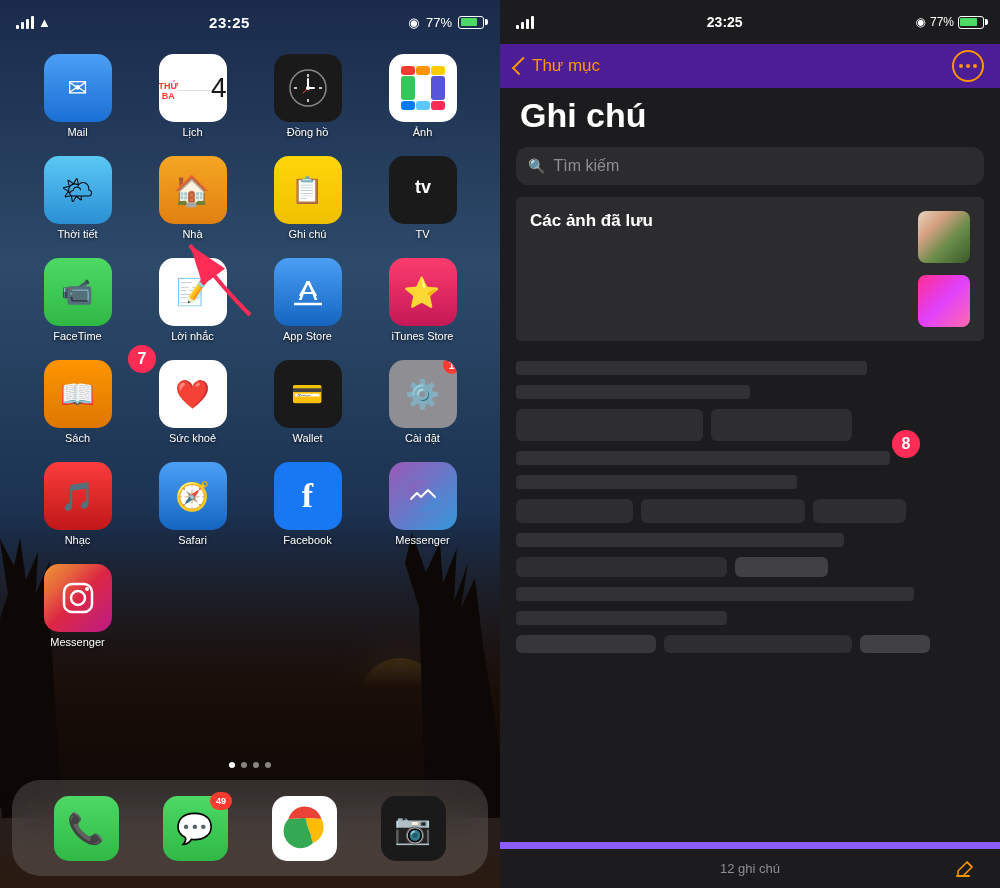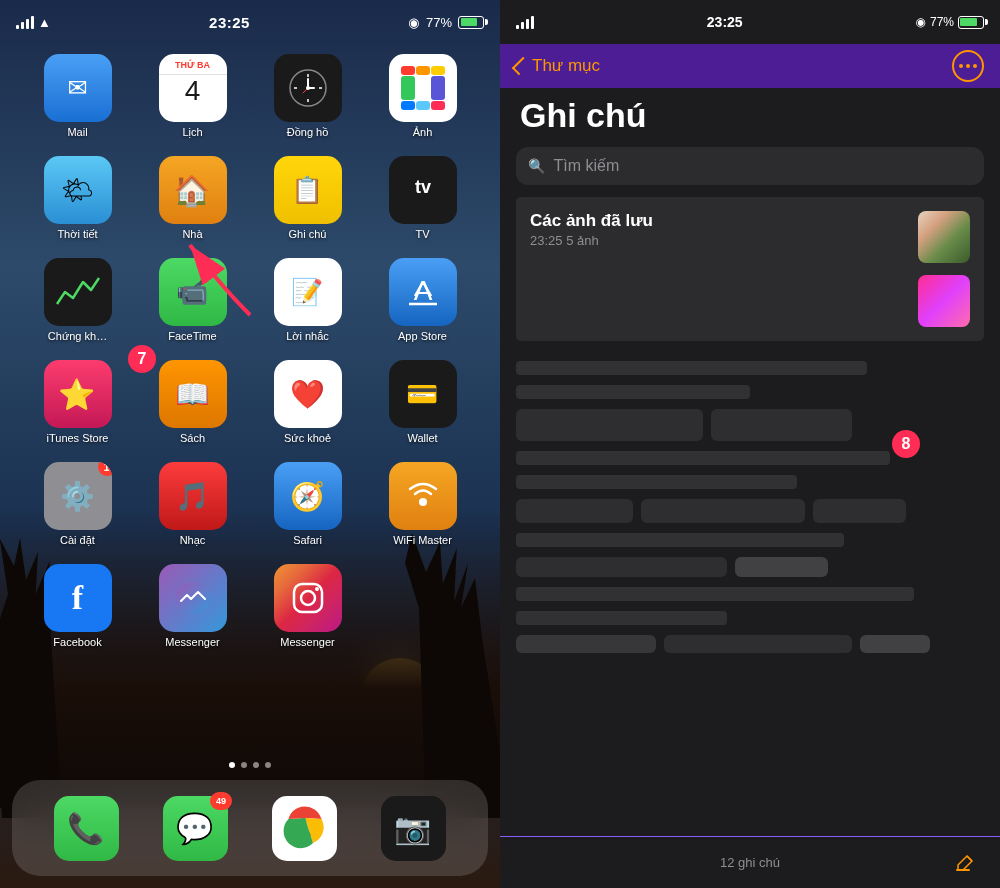--- a/index.html
+++ b/index.html
@@ -166,21 +166,21 @@
     .app-label {
       font-size: 11px;
       color: white;
       text-align: center;
       text-shadow: 0 1px 3px rgba(0,0,0,0.8);
       white-space: nowrap;
     }
 
     
     .icon-mail { background: linear-gradient(180deg, #4a9ff5 0%, #1a6fd4 100%); }
-    .icon-calendar { background: white; flex-direction: column; justify-content: flex-start; }
+    .icon-calendar { background: white; flex-direction: row; justify-content: flex-start; }
     .icon-photos { background: white; }
     .icon-clock { background: #1a1a1a; }
     .icon-weather { background: linear-gradient(180deg, #5bc8f5 0%, #2a8fd4 100%); }
     .icon-home { background: linear-gradient(180deg, #f5a623 0%, #e08010 100%); }
     .icon-notes { background: linear-gradient(180deg, #ffd60a 0%, #f0c000 100%); }
     .icon-tv { background: #1a1a1a; }
     .icon-stocks { background: #1a1a1a; }
     .icon-facetime { background: linear-gradient(180deg, #4cd964 0%, #30b845 100%); }
     .icon-reminders { background: white; }
     .icon-appstore { background: linear-gradient(180deg, #4a9ff5 0%, #1565c0 100%); }
@@ -447,27 +447,27 @@
     }
 
     .blur-chunk {
       height: 32px;
       background: #3a3a3c;
       border-radius: 6px;
       opacity: 0.6;
     }
 
     .notes-footer {
-      height: 52px;
+      height: 46px;
       display: flex;
       align-items: center;
       justify-content: space-between;
       padding: 0 20px;
       background: #1c1c1e;
-      border-top: 1px solid #8b5cf6;
+      border-top: 7px solid #8b5cf6;
     }
 
     .footer-count {
       font-size: 13px;
       color: #8e8e93;
     }
 
     .compose-btn {
       width: 30px;
       height: 30px;
@@ -625,28 +625,20 @@
 
     <div class="app-item">
       <div class="app-icon icon-tv">
         <svg width="40" height="30" viewBox="0 0 40 30">
           <text x="50%" y="60%" text-anchor="middle" fill="white" font-size="18" font-weight="bold" font-family="Arial">tv</text>
         </svg>
       </div>
       <span class="app-label">TV</span>
     </div>
 
-    <div class="app-item">
-      <div class="app-icon icon-stocks">
-        <svg width="50" height="40" viewBox="0 0 50 40">
-          <polyline points="4,32 12,20 20,26 30,10 38,18 46,6" fill="none" stroke="#4cd964" stroke-width="2.5" stroke-linejoin="round"></polyline>
-        </svg>
-      </div>
-      <span class="app-label">Chứng kh…</span>
-    </div>
 
     <div class="app-item">
       <div class="app-icon icon-facetime">
         <span style="font-size:26px;">📹</span>
       </div>
       <span class="app-label">FaceTime</span>
     </div>
 
     <div class="app-item">
       <div class="app-icon icon-reminders">
@@ -710,30 +702,20 @@
       <span class="app-label">Nhạc</span>
     </div>
 
     <div class="app-item">
       <div class="app-icon icon-safari">
         <span style="font-size:28px;">🧭</span>
       </div>
       <span class="app-label">Safari</span>
     </div>
 
-    <div class="app-item">
-      <div class="app-icon icon-wifi">
-        <svg width="44" height="44" viewBox="0 0 44 44">
-          <circle cx="22" cy="28" r="4" fill="white"></circle>
-          <path d="M14 20 Q22 13 30 20" fill="none" stroke="white" stroke-width="2.5" stroke-linecap="round"></path>
-          <path d="M9 15 Q22 5 35 15" fill="none" stroke="white" stroke-width="2.5" stroke-linecap="round"></path>
-        </svg>
-      </div>
-      <span class="app-label">WiFi Master</span>
-    </div>
 
     <div class="app-item">
       <div class="app-icon icon-facebook">
         <span style="color:white;font-size:34px;font-weight:700;font-family:serif;">f</span>
       </div>
       <span class="app-label">Facebook</span>
     </div>
 
     <div class="app-item">
       <div class="app-icon icon-messenger">
@@ -853,21 +835,20 @@
   <h1 class="notes-title">Ghi chú</h1>
 
   <div class="search-bar">
     <span class="search-icon-wrap">🔍</span>
     <span class="search-placeholder">Tìm kiếm</span>
   </div>
 
   <div class="note-card">
     <div class="note-info">
       <div class="note-title">Các ảnh đã lưu</div>
-      <div class="note-meta">23:25  5 ảnh</div>
     </div>
     <div style="display:flex;flex-direction:column;align-items:flex-end;gap:6px;">
       <div class="note-thumbnail">
         <div class="thumb-img"></div>
       </div>
       <div class="thumb-pink"></div>
     </div>
   </div>
 
   <div class="notes-content">

